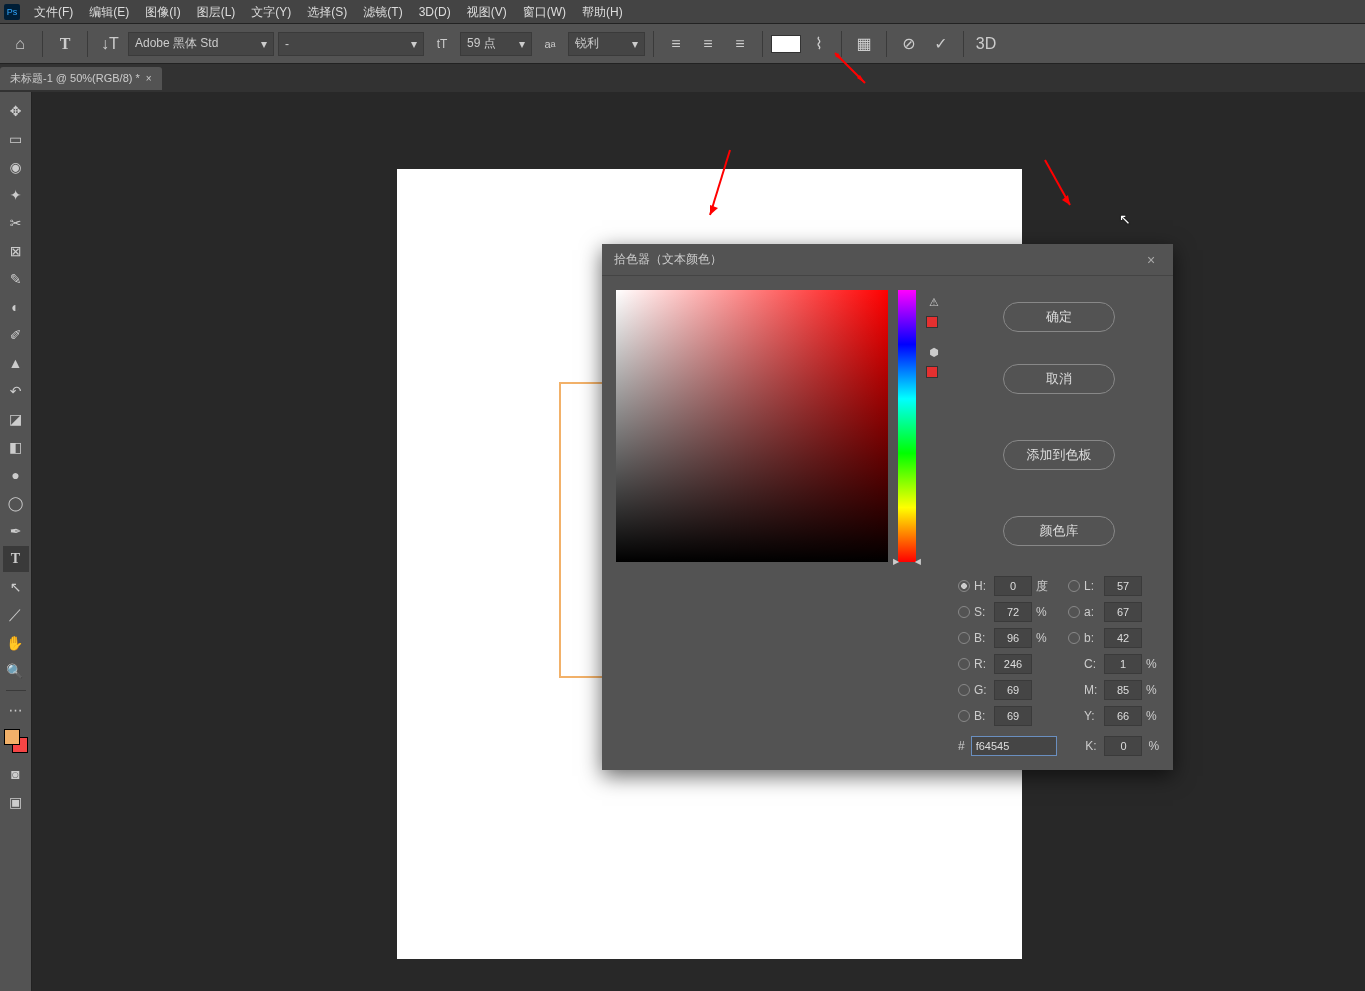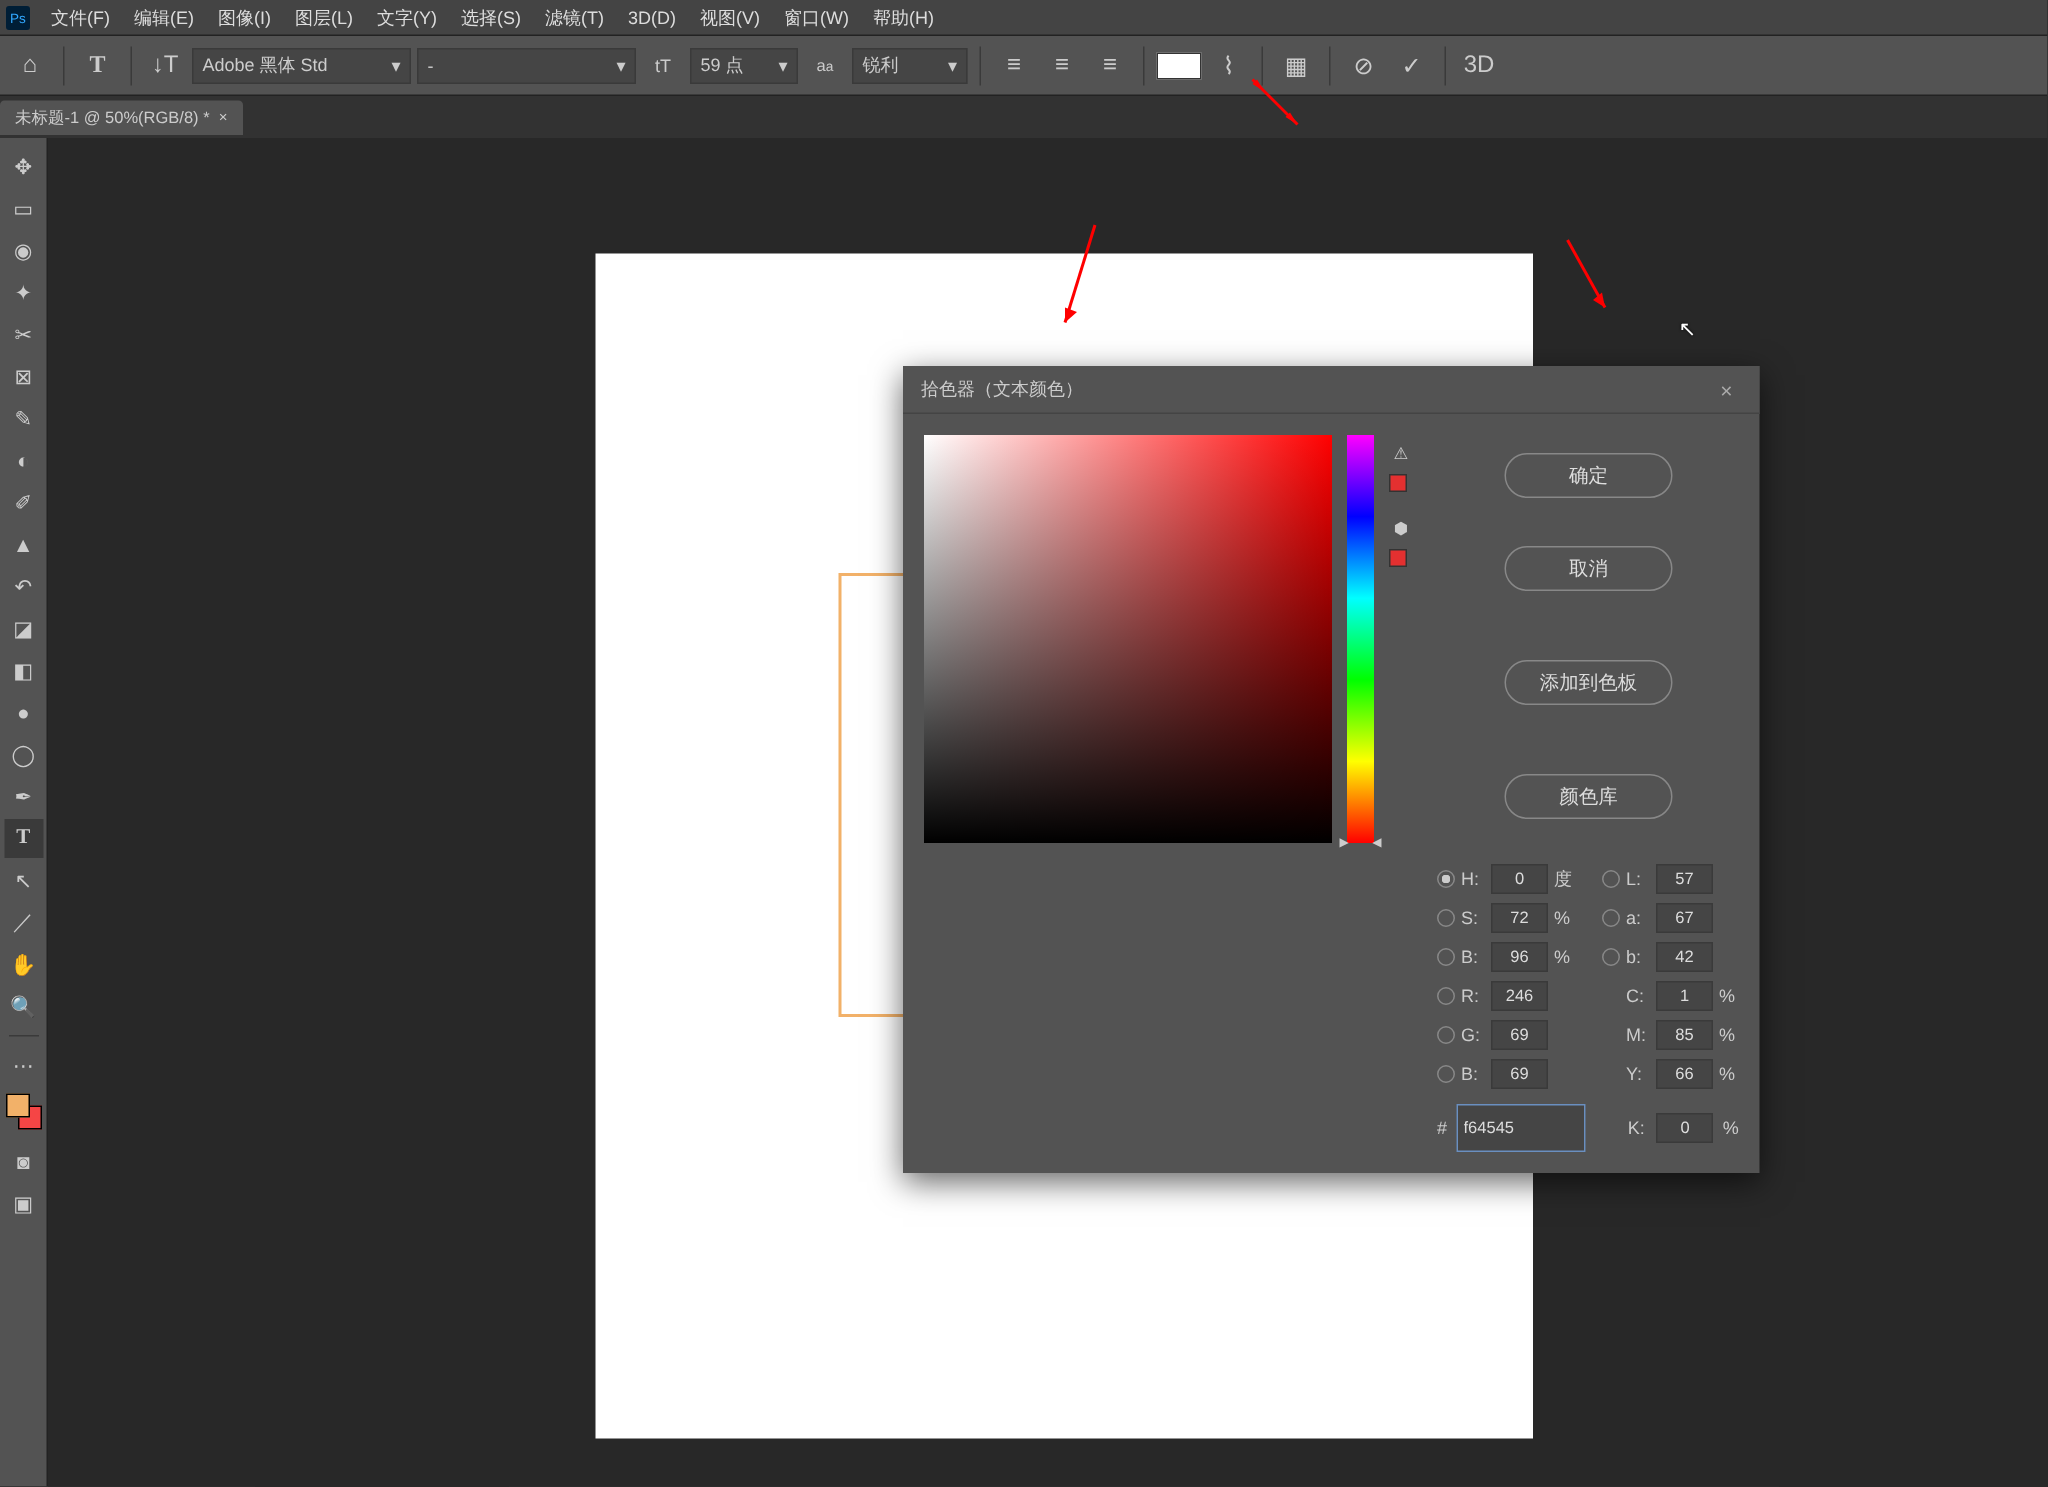--- a/index.html
+++ b/index.html
@@ -43,21 +43,21 @@
 .picker-right{flex:1;display:flex;flex-direction:column;gap:8px;padding-left:6px}
 .pill{width:112px;height:30px;border:1px solid #888;border-radius:16px;background:#535353;color:#ddd;display:flex;align-items:center;justify-content:center;font-size:13px;margin:12px auto}
 .vals{display:grid;grid-template-columns:1fr 1fr;gap:6px 18px;margin-top:10px;font-size:12px;color:#ccc}
 .vrow{display:flex;align-items:center;gap:4px}
 .radio{width:12px;height:12px;border:1px solid #888;border-radius:50%;display:inline-block}
 .radio.on{background:radial-gradient(circle,#ccc 40%,transparent 42%)}
 .vlbl{width:16px;text-align:left}
 .vin{width:38px;height:20px;background:#454545;border:1px solid #3a3a3a;color:#ddd;text-align:center;font-size:11px}
 .vun{width:14px}
 .hexrow{grid-column:1/3;display:flex;align-items:center;justify-content:center;gap:6px;margin-top:4px}
-.hexin{width:86px;height:32px;background:#454545;border:1px solid #6a8fc0;color:#ddd;padding:0 4px;font-size:11px}
+.hexin{width:86px;height:20px;background:#454545;border:1px solid #6a8fc0;color:#ddd;padding:0 4px;font-size:11px}
 .webonly{display:flex;align-items:center;gap:6px;margin-top:10px;font-size:12px;color:#ccc}
 .chk{width:12px;height:12px;border:1px solid #888}
 .arrow{position:absolute;z-index:100;pointer-events:none}
 .arrow svg{display:block}
 .cursor{position:absolute;left:1119px;top:211px;z-index:120;font-size:14px;color:#fff;text-shadow:0 0 2px #000}
 </style>
 </head>
 <body>
 
 <div class="menubar">

